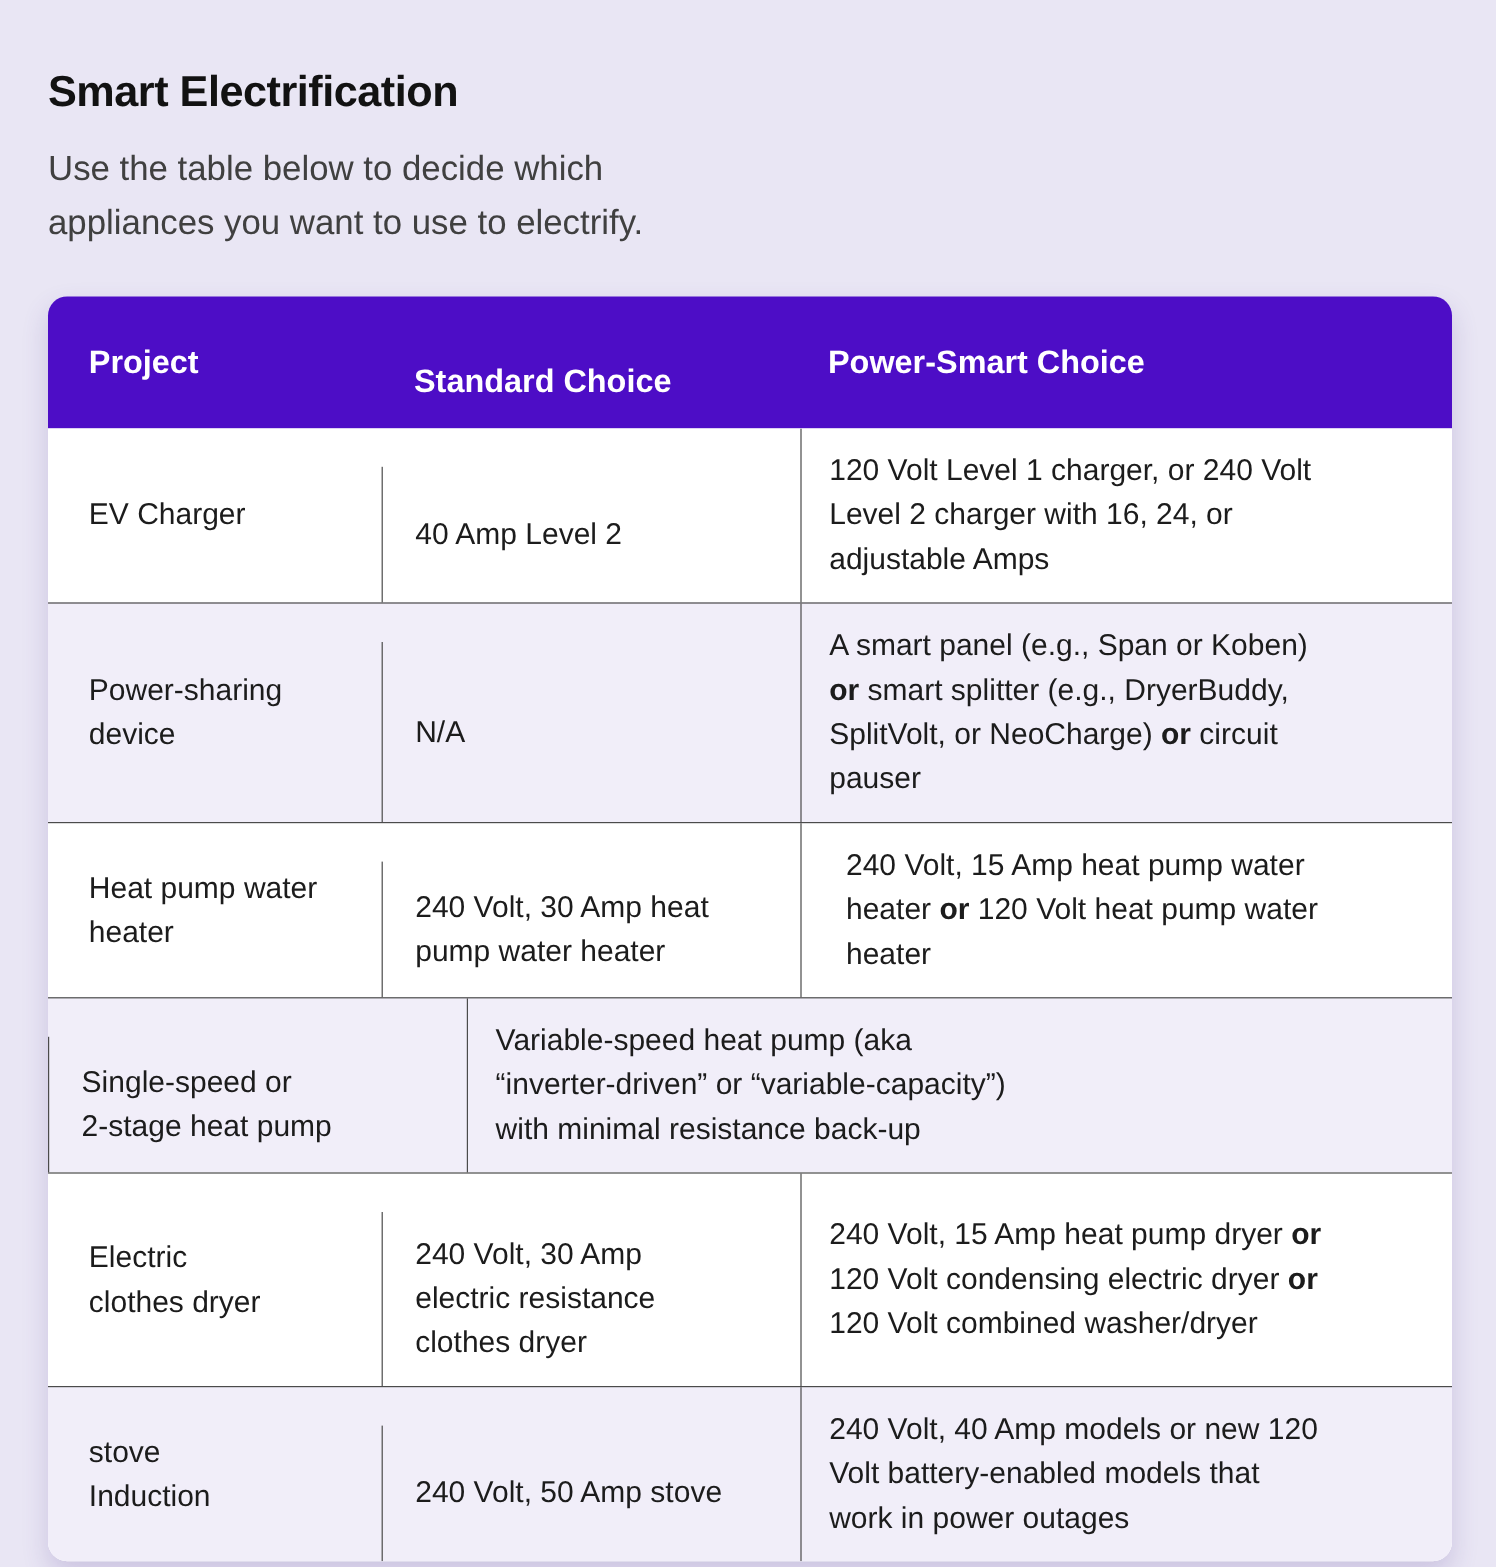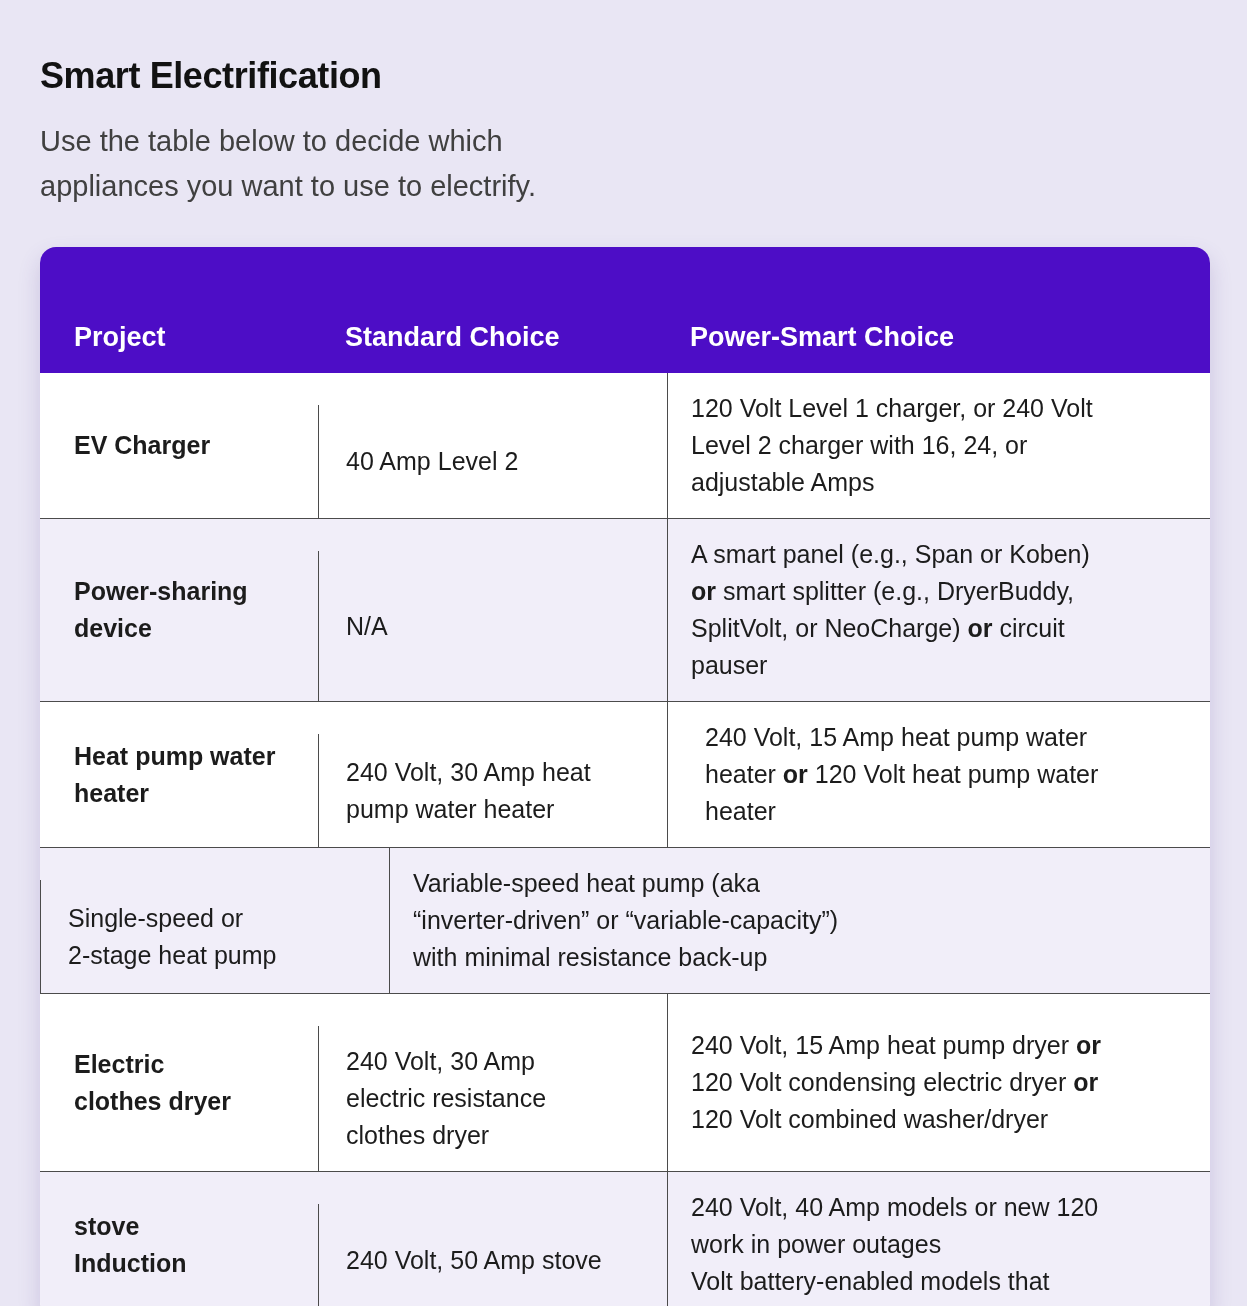--- a/index.html
+++ b/index.html
@@ -22,41 +22,41 @@
     font-size:29px; font-weight:500; line-height:45px; color:#404040;
     max-width:680px;
   }
   .subtitle-line{ display:block; white-space:nowrap; }
   .table-wrap{
     margin:38px 37px 0 40px; width:1170px;
     box-shadow:0 10px 22px rgba(86,60,150,0.20);
     border-radius:16px;
   }
   .thead{
-    display:flex; height:126px; align-items:flex-end;
+    display:flex; height:110px; align-items:center;
     background:var(--header_bg);
     border-radius:16px 16px 0 0;
   }
   .thead .cell{
     color:var(--header_text); font-size:27px; font-weight:700;
   }
   .tbody{
     border-radius:0 0 16px 16px; overflow:hidden; background:var(--row_bg);
   }
   .row{ display:flex; align-items:stretch; min-height:145px; }
   .tbody .row + .row{ border-top:1.5px solid var(--border); }
   .tbody .row:nth-child(odd){ background:var(--row_bg); }
   .tbody .row:nth-child(even){ background:var(--row_alt_bg); }
   .cell{
     display:flex; flex-direction:column; justify-content:center;
     padding-top:17px; padding-bottom:17px; padding-right:18px;
     font-size:25px; line-height:37px;
   }
   .cell > div{ white-space:nowrap; }
-  .c1{ width:278px; padding-left:34px; font-weight:700; }
+  .c1{ width:278px; padding-left:34px; font-weight:400; }
   .c2{ width:349px; padding-left:27px;margin-top:32px; }
   .c3{ flex:1; padding-left:23px; }
   .tbody .c2, .tbody .c3{ border-left:1.5px solid var(--border); }
   .pad-extra{ padding-left:37px; }
   b{ font-weight:700; }
 </style>
 </head>
 <body>
 
 <h1 class="page-title">Smart Electrification</h1>
@@ -154,19 +154,19 @@
     <div class="row">
       <div class="cell c1">
           <div>stove</div>
           <div>Induction</div>
         </div>
       <div class="cell c2">
           <div>240 Volt, 50 Amp stove</div>
         </div>
       <div class="cell c3">
           <div><span>240 Volt, 40 Amp models or new 120</span></div>
+          <div><span>Volt battery-enabled models that</span></div>
           <div><span>work in power outages</span></div>
-          <div><span>Volt battery-enabled models that</span></div>
         </div>
     </div>
 
   </div>
 </div>
 
 </body></html>

